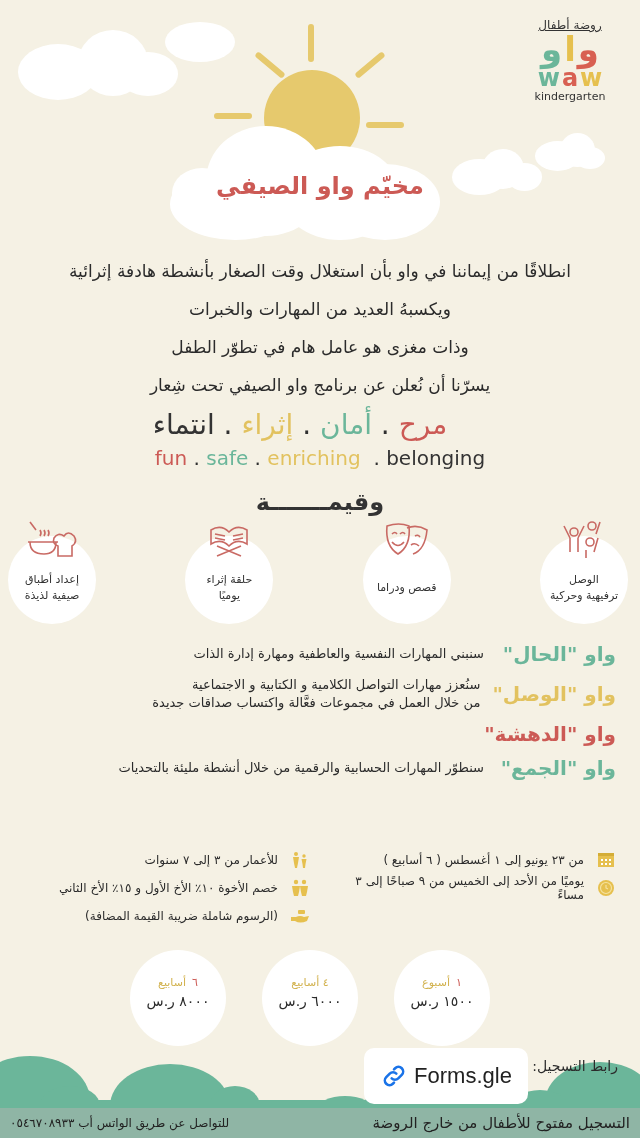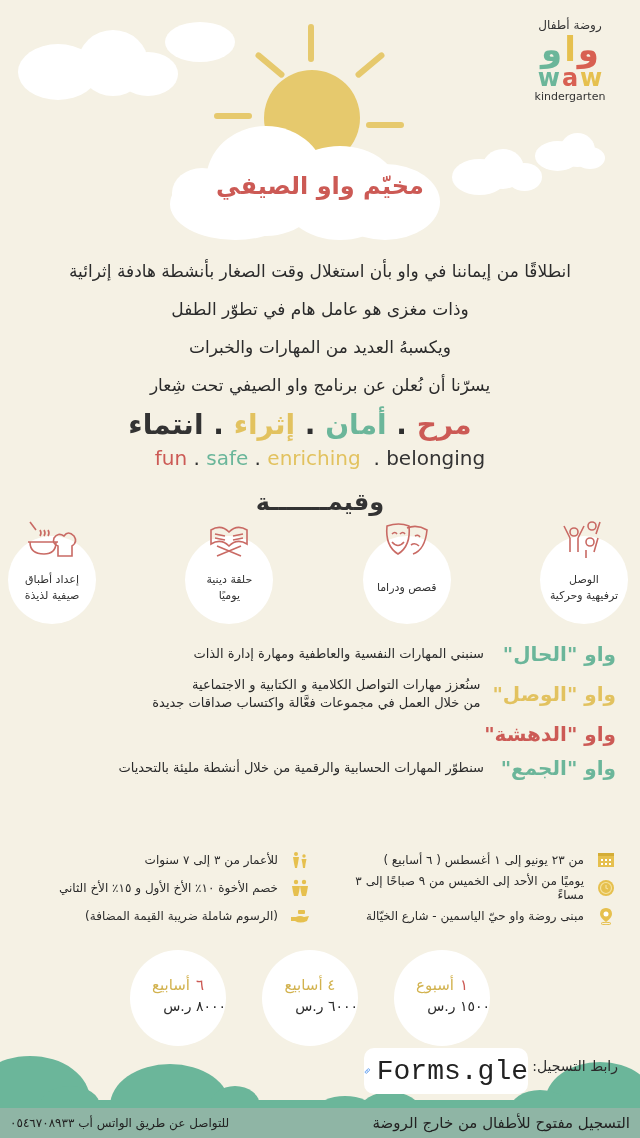--- a/index.html
+++ b/index.html
@@ -11,38 +11,38 @@
     position: relative;
     direction: rtl;
   }
 
   
   .cloud { position: absolute; }
   .cloud span { position: absolute; background: #ffffff; border-radius: 50%; }
 
   
   .logo { position: absolute; right: 20px; top: 18px; width: 100px; text-align: center; direction: rtl; }
-  .logo-top { font-size: 12px; color: #333; }
+  .logo-top { font-size: 12px; color: #333; text-decoration: underline; }
   .logo-row { display: flex; justify-content: center; gap: 2px; direction: ltr; font-weight: bold; line-height: 1; }
   .logo-row.r1 span { font-size: 34px; }
   .logo-row.r2 span { font-size: 24px; }
   .logo-en { font-size: 11px; color: #333; direction: ltr; }
 
   
   .sun { position: absolute; left: 264px; top: 70px; width: 96px; height: 96px; border-radius: 50%; background: #e6c96d; }
   .ray { position: absolute; background: #e6c96d; border-radius: 3px; }
 
   .title {
     position: absolute; left: 0; width: 640px; top: 172px; text-align: center;
     font-size: 24px; color: #cc5a55; font-weight: bold;
   }
 
   .intro { position: absolute; left: 20px; width: 600px; top: 252px; text-align: center; font-size: 17px; line-height: 38px; color: #2b2b2b; }
 
-  .slogan-ar { position: absolute; left: 0; width: 600px; top: 408px; text-align: center; font-size: 28px; font-weight: bold; direction: rtl; }
+  .slogan-ar { position: absolute; left: 0; width: 600px; top: 408px; text-align: center; font-size: 28px; font-weight: normal; direction: rtl; }
   .slogan-en { position: absolute; left: 0; width: 640px; top: 446px; text-align: center; font-size: 20px; direction: ltr; }
 
   .values-title { position: absolute; left: 0; width: 640px; top: 488px; text-align: center; font-size: 24px; font-weight: bold; color: #333; }
 
   .value-circles { position: absolute; top: 526px; right: 12px; width: 620px; display: flex; flex-direction: row; justify-content: space-between; }
   .vc { width: 88px; height: 88px; border-radius: 50%; background: #fff; position: relative; margin-top: 10px; }
   .vc .ico { position: absolute; top: -16px; left: 50%; transform: translateX(-50%); width: 52px; height: 40px; }
   .vc .lbl { position: absolute; top: 36px; left: 0; width: 88px; text-align: center; font-size: 11px; line-height: 16px; color: #333; }
 
   .waw-list { position: absolute; right: 24px; top: 642px; width: 600px; }
@@ -50,31 +50,31 @@
   .waw-row .name { font-size: 20px; font-weight: bold; min-width: 120px; text-align: right; }
   .waw-row .desc { font-size: 13px; color: #2b2b2b; line-height: 18px; padding-right: 12px; }
 
   .info-right { position: absolute; right: 24px; top: 846px; width: 290px; }
   .info-left { position: absolute; right: 330px; top: 846px; width: 300px; }
   .info-row { display: flex; align-items: center; direction: rtl; height: 28px; font-size: 12px; color: #2b2b2b; }
   .info-row .ic { width: 20px; height: 18px; margin-left: 12px; flex-shrink: 0; }
 
   .price-circles { position: absolute; top: 950px; right: 150px; width: 360px; display: flex; justify-content: space-between; }
   .pc { width: 96px; height: 96px; border-radius: 50%; background: #fff; text-align: center; padding-top: 26px; }
-  .pc .dur { font-size: 15px; color: #d2b24e; }
+  .pc .dur { font-size: 11px; color: #d2b24e; }
   .pc .dur .n { color: #cc5a55; margin-left: 6px; }
-  .pc .price { font-size: 14px; color: #2b2b2b; margin-top: 4px; text-align: right; }
+  .pc .price { font-size: 14px; color: #2b2b2b; margin-top: 4px; }
 
   .hills { position: absolute; left: 0; top: 1040px; width: 640px; height: 70px; }
 
   .reg-label { position: absolute; right: 22px; top: 1058px; font-size: 14px; color: #2b2b2b; }
   .forms-btn {
-    position: absolute; left: 364px; top: 1048px; width: 164px; height: 46px;
+    position: absolute; left: 364px; top: 1048px; width: 164px; height: 56px;
     background: #fff; border-radius: 10px; display: flex; align-items: center; justify-content: center;
-    direction: ltr; font-family: Liberation Mono, monospace; font-size: 28px; color: #222;
+    direction: ltr; font-family: Liberation Sans, sans-serif; font-size: 22px; color: #222;
   }
   .forms-btn svg { margin-right: 6px; }
 
   .footer { position: absolute; left: 0; top: 1108px; width: 640px; height: 30px; background: #8fb5a5; display: flex; justify-content: space-between; align-items: center; padding: 0 10px; direction: rtl; }
   .footer .f-right { font-size: 15px; color: #222; }
   .footer .f-left { font-size: 12px; color: #222; }
 </style>
 </head>
 <body>
 
@@ -128,22 +128,22 @@
   <div class="logo-row r2">
     <span style="color:#6bb69a">w</span>
     <span style="color:#d86052">a</span>
     <span style="color:#e6c04e">w</span>
   </div>
   <div class="logo-en">kindergarten</div>
 </div>
 
 <div class="intro">
   <div>انطلاقًا من إيماننا في واو بأن استغلال وقت الصغار بأنشطة هادفة إثرائية</div>
+  <div>ويكسبهُ العديد من المهارات والخبرات</div>
   <div>وذات مغزى هو عامل هام في تطوّر الطفل</div>
-  <div>ويكسبهُ العديد من المهارات والخبرات</div>
   <div>يسرّنا أن نُعلن عن برنامج واو الصيفي تحت شِعار</div>
 </div>
 
 <div class="slogan-ar">
   <span style="color:#cc5a55">مرح</span><span> . </span><span style="color:#6bb69a">أمان</span><span> . </span><span style="color:#e2c25f">إثراء</span><span> . </span><span style="color:#333">انتماء</span>
 </div>
 <div class="slogan-en">
   <span style="color:#cc5a55">fun</span><span> . </span><span style="color:#6bb69a">safe</span><span> . </span><span style="color:#e2c25f">enriching</span><span style="white-space:pre">  . </span><span style="color:#333">belonging</span>
 </div>
 
@@ -173,21 +173,21 @@
     <div class="lbl" style="top:44px;">
       <div>قصص ودراما</div>
     </div>
   </div>
   <div class="vc">
     <svg class="ico" viewBox="0 0 52 40" fill="none" stroke="#c96a64" stroke-width="1.6">
       <path d="M8 10 Q18 4 26 12 Q34 4 44 10 L44 24 Q34 18 26 26 Q18 18 8 24 Z"></path>
       <path d="M12 14 L22 16 M12 18 L22 20 M30 16 L40 14 M30 20 L40 18 M14 36 L38 26 M38 36 L14 26"></path>
     </svg>
     <div class="lbl">
-      <div>حلقة دينية</div>
+      <div>حلقة إثراء</div>
       <div>يوميًا</div>
     </div>
   </div>
   <div class="vc">
     <svg class="ico" viewBox="0 0 52 40" fill="none" stroke="#c96a64" stroke-width="1.6">
       <path d="M4 22 Q4 34 18 34 Q30 34 30 22 Z M2 22 L32 22 M10 10 L4 2"></path>
       <path d="M14 16 q2 -3 0 -6 M18 16 q2 -3 0 -6 M22 16 q2 -3 0 -6"></path>
       <path d="M32 36 L32 26 Q26 24 28 18 Q32 12 38 16 Q42 10 48 16 Q52 22 46 26 L46 36 Z"></path>
     </svg>
     <div class="lbl">
@@ -238,28 +238,20 @@
       </svg>
     <span>من ٢٣ يونيو إلى ١ أغسطس  ( ٦ أسابيع )</span>
   </div>
   <div class="info-row">
     <svg class="ic" viewBox="0 0 20 18">
         <circle cx="10" cy="9" r="8" fill="#e6c04e"></circle>
         <circle cx="10" cy="9" r="5.5" fill="none" stroke="#f5e2a0" stroke-width="1.2"></circle>
         <path d="M10 6 L10 9 L12 10" stroke="#f5e2a0" stroke-width="1.2" fill="none"></path>
       </svg>
     <span>يوميًا من الأحد إلى الخميس من ٩ صباحًا إلى ٣ مساءً</span>
-  </div>
-  <div class="info-row">
-    <svg class="ic" viewBox="0 0 20 18">
-        <path d="M10 1 C5 1 4 5 4 7 C4 11 10 15 10 15 C10 15 16 11 16 7 C16 5 15 1 10 1 Z" fill="#e6c04e"></path>
-        <circle cx="10" cy="7" r="2.5" fill="#fff"></circle>
-        <ellipse cx="10" cy="16.5" rx="5" ry="1.2" fill="none" stroke="#e6c04e"></ellipse>
-      </svg>
-    <span>مبنى روضة واو حيّ الياسمين - شارع الخيّالة</span>
   </div>
 </div>
 
 <div class="info-left">
   <div class="info-row">
     <svg class="ic" viewBox="0 0 20 18" fill="#e6c04e">
         <circle cx="6" cy="3" r="2"></circle>
         <path d="M3 6 L9 6 L8 12 L7 17 L5 17 L4 12 Z"></path>
         <circle cx="14" cy="5" r="1.7"></circle>
         <path d="M11.5 8 L16.5 8 L15.5 13 L15 17 L13 17 L12.5 13 Z"></path>

